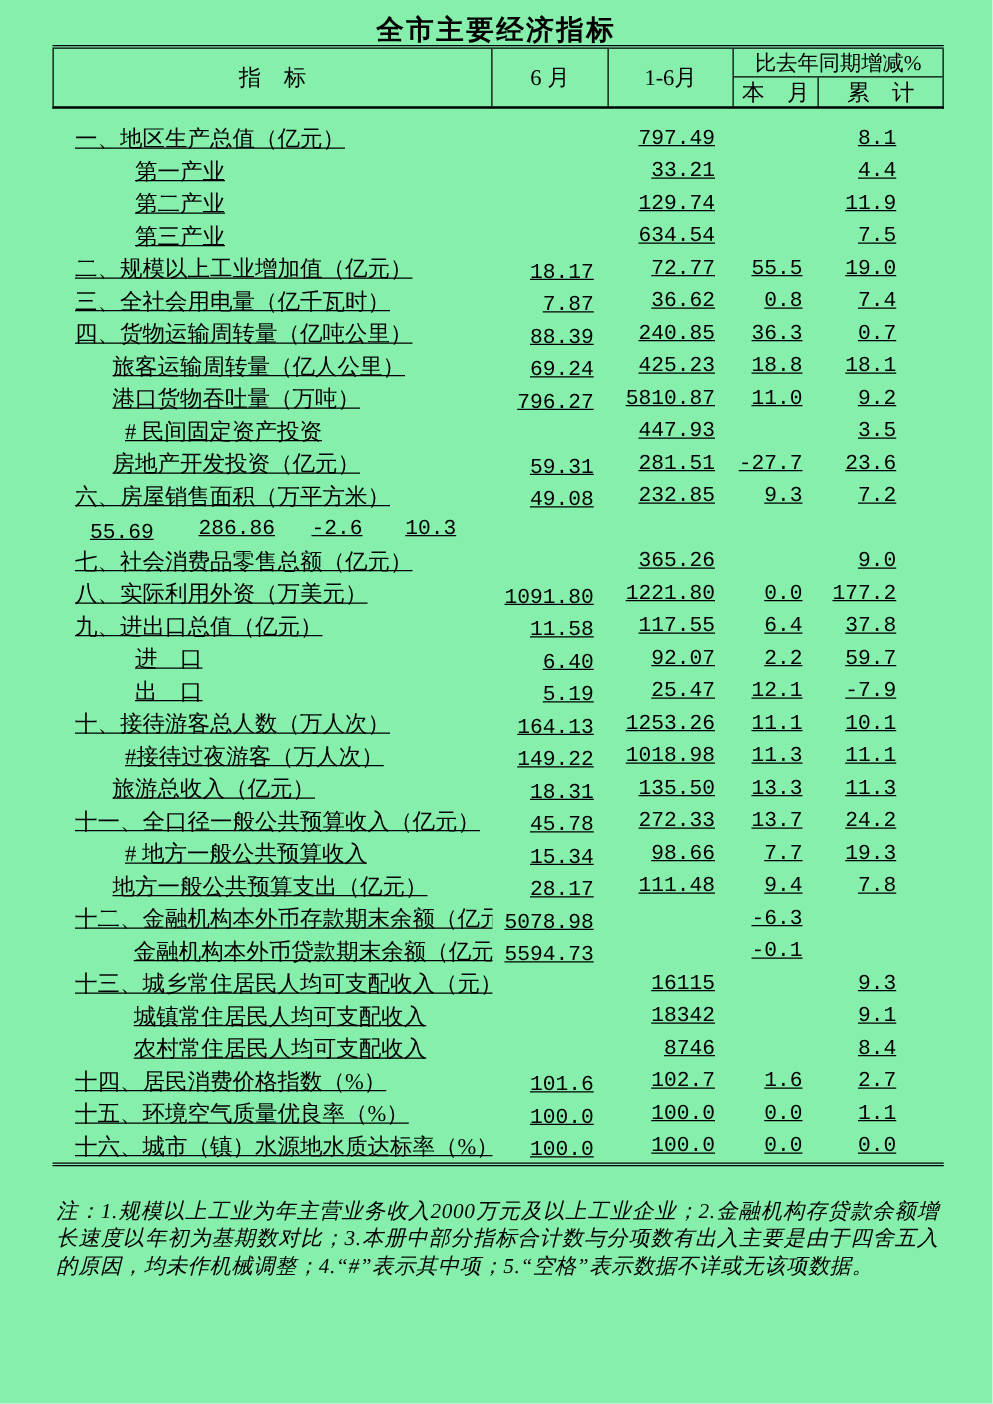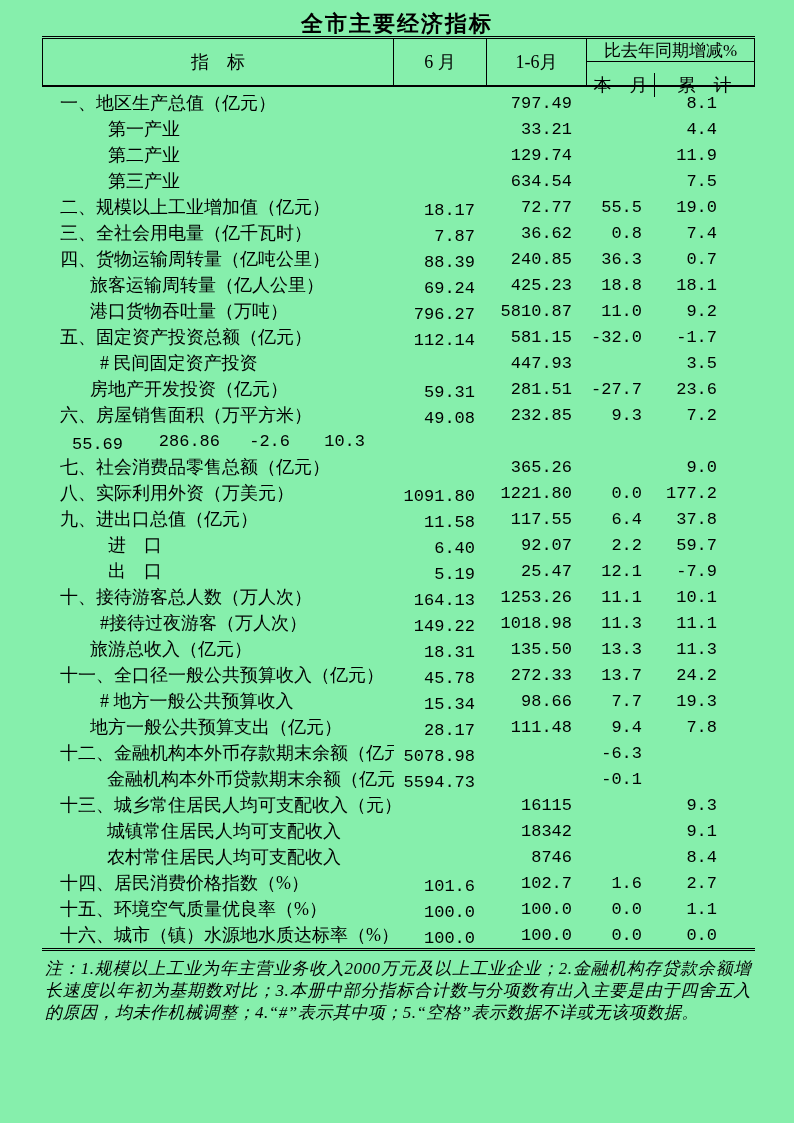--- a/index.html
+++ b/index.html
@@ -37,32 +37,32 @@
     border-right:1px solid #000;
     border-bottom:2px solid #000;
     font-size:18px;
   }
   .hcell {
     display:flex; align-items:center; justify-content:center;
   }
   .h-ind  { width:351px; border-right:1px solid #000; }
   .h-jun  { width:93px;  border-right:1px solid #000; }
   .h-jj   { width:100px; border-right:1px solid #000; }
-  .h-yoy  { flex:1; display:flex; flex-direction:column;gap:11px; }
+  .h-yoy  { flex:1; display:flex; flex-direction:column; }
   .h-yoy-top {
     height:23px;
     border-bottom:1px solid #000;
     display:flex; align-items:center; justify-content:center;
     font-size:17px;
   }
   .h-yoy-bottom { flex:1; display:flex; }
   .h-tm { width:68px; border-right:1px solid #000; }
   .h-cm { flex:1; }
   
-  .tbody { padding-top:3px; }
+  .tbody { padding-top:11px;text-decoration:underline; }
   .trow {
     display:flex;
     height:26px;
     align-items:center;
   }
   .c-label {
     width:352px;
     font-size:18px;
     white-space:nowrap;
     overflow:hidden;
@@ -177,27 +177,20 @@
           <div class="c-num c-cum">18.1</div>
         </div>
         <div class="trow">
           <div class="c-label lvl-sub">港口货物吞吐量（万吨）</div>
           <div class="c-num c-jun">796.27</div>
           <div class="c-num c-jj">5810.87</div>
           <div class="c-num c-tm">11.0</div>
           <div class="c-num c-cum">9.2</div>
         </div>
         <div class="trow">
-          <div class="c-label lvl-main">五、固定资产投资总额（亿元）</div>
-          <div class="c-num c-jun">112.14</div>
-          <div class="c-num c-jj">581.15</div>
-          <div class="c-num c-tm">-32.0</div>
-          <div class="c-num c-cum">-1.7</div>
-        </div>
-        <div class="trow">
           <div class="c-label lvl-hash"># 民间固定资产投资</div>
           <div class="c-num c-jun"></div>
           <div class="c-num c-jj">447.93</div>
           <div class="c-num c-tm"></div>
           <div class="c-num c-cum">3.5</div>
         </div>
         <div class="trow">
           <div class="c-label lvl-sub">房地产开发投资（亿元）</div>
           <div class="c-num c-jun">59.31</div>
           <div class="c-num c-jj">281.51</div>

